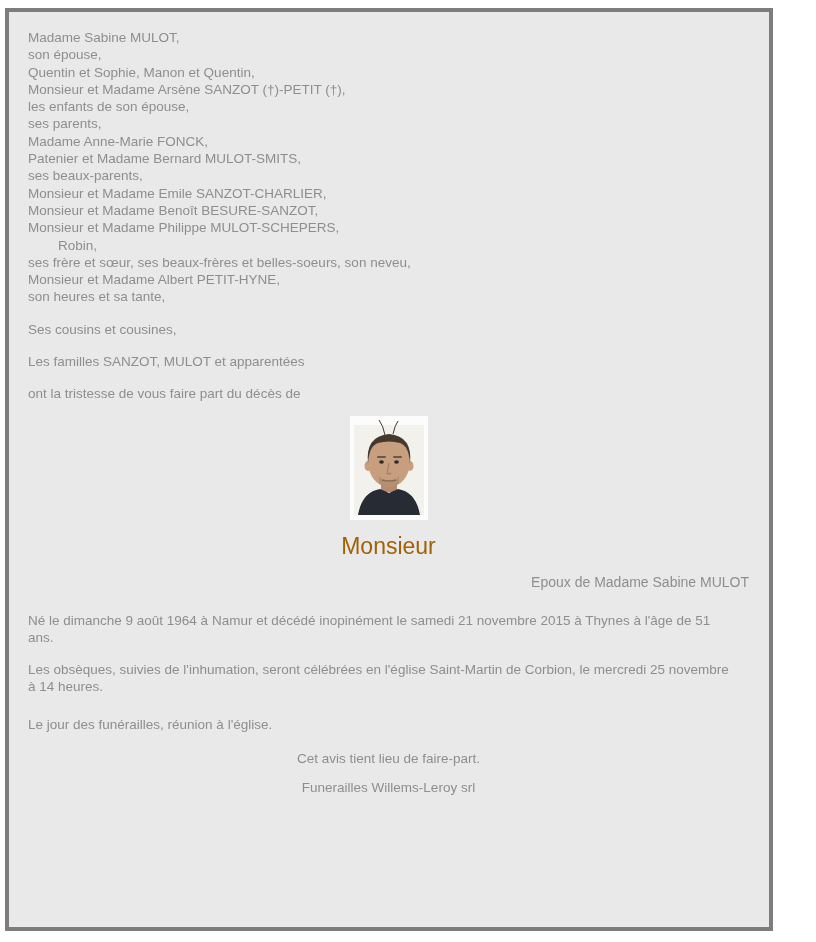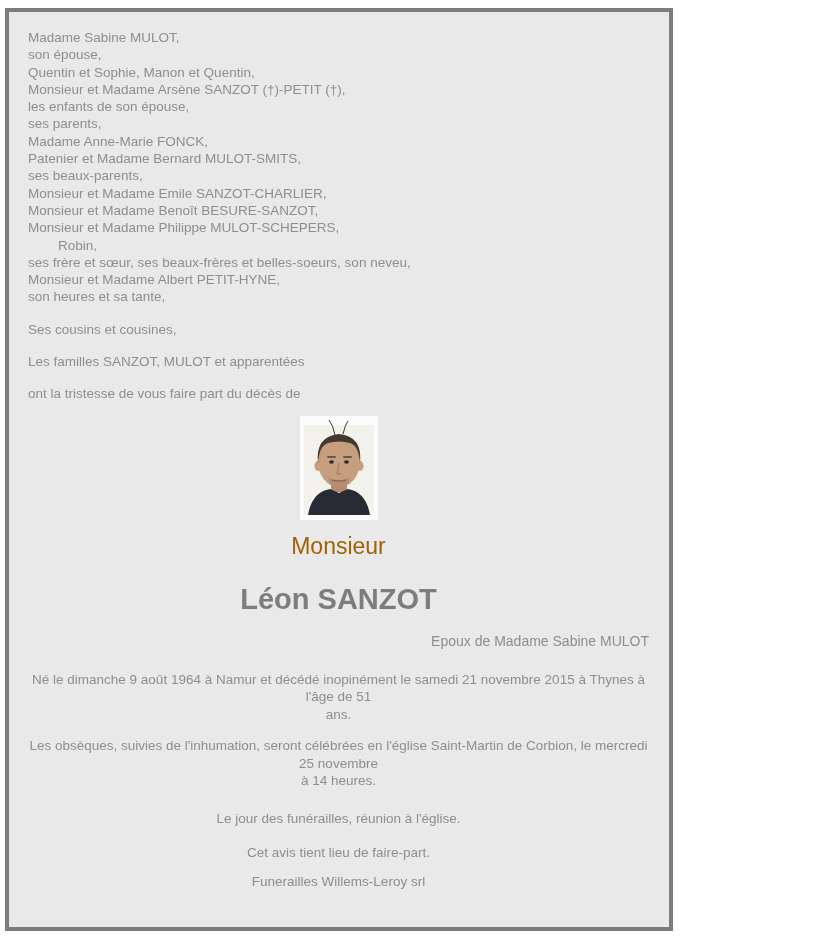--- a/index.html
+++ b/index.html
@@ -8,21 +8,21 @@
     background: #ffffff;
     width: 816px;
     height: 942px;
     overflow: hidden;
     font-family: "Liberation Sans", "DejaVu Sans", sans-serif;
   }
   .card {
     position: absolute;
     left: 5px;
     top: 8px;
-    width: 668px;
+    width: 768px;
     height: 923px;
     box-sizing: border-box;
     background: #e9e9e9;
     border: 4px solid #7d7d7d;
     padding: 17px 20px 0 19px;
     color: #8e8e8e;
     font-size: 13.5px;
   }
   .fl {
     line-height: 17.3px;
@@ -55,21 +55,20 @@
     color: #7d7d7d;
   }
   .subtitle {
     margin-top: 17px;
     text-align: right;
     font-size: 14px;
     line-height: 17px;
   }
   .para {
     line-height: 17.5px;
-    text-align: center;
   }
   .para.p1 { margin-top: 21px; }
   .para.p2 { margin-top: 13px; }
   .para.p3 { margin-top: 14px; }
   .para.p4 { margin-top: 20px; }
   .footer-line {
     text-align: center;
     line-height: 17.5px;
   }
   .footer-line.notice { margin-top: 17px; }
@@ -119,21 +118,20 @@
       <ellipse cx="31.5" cy="46" rx="2.4" ry="1.8" fill="#2f2b28"></ellipse>
       <ellipse cx="46.5" cy="46" rx="2.4" ry="1.8" fill="#2f2b28"></ellipse>
       <path d="M39 47 Q38 54 37 57 Q39 59 41 57" stroke="#a97f62" stroke-width="1.2" fill="none"></path>
       <path d="M32 64 Q39 66 46 64" stroke="#8f6a55" stroke-width="1.5" fill="none"></path>
       <path d="M29 60 Q39 72 49 60 L49 68 Q39 74 29 68 Z" fill="#5a4c40" opacity="0.18"></path>
     </svg>
   </div>
 
   <div class="salutation">Monsieur</div>
 
-  <div class="deceased-name">Léon SANZOT</div>
 
   <div class="subtitle">Epoux de Madame Sabine MULOT</div>
 
   <div class="para p1">
     <div>Né le dimanche 9 août 1964 à Namur et décédé inopinément le samedi 21 novembre 2015 à Thynes à l'âge de 51</div>
     <div>ans.</div>
   </div>
 
 
   <div class="para p3">

